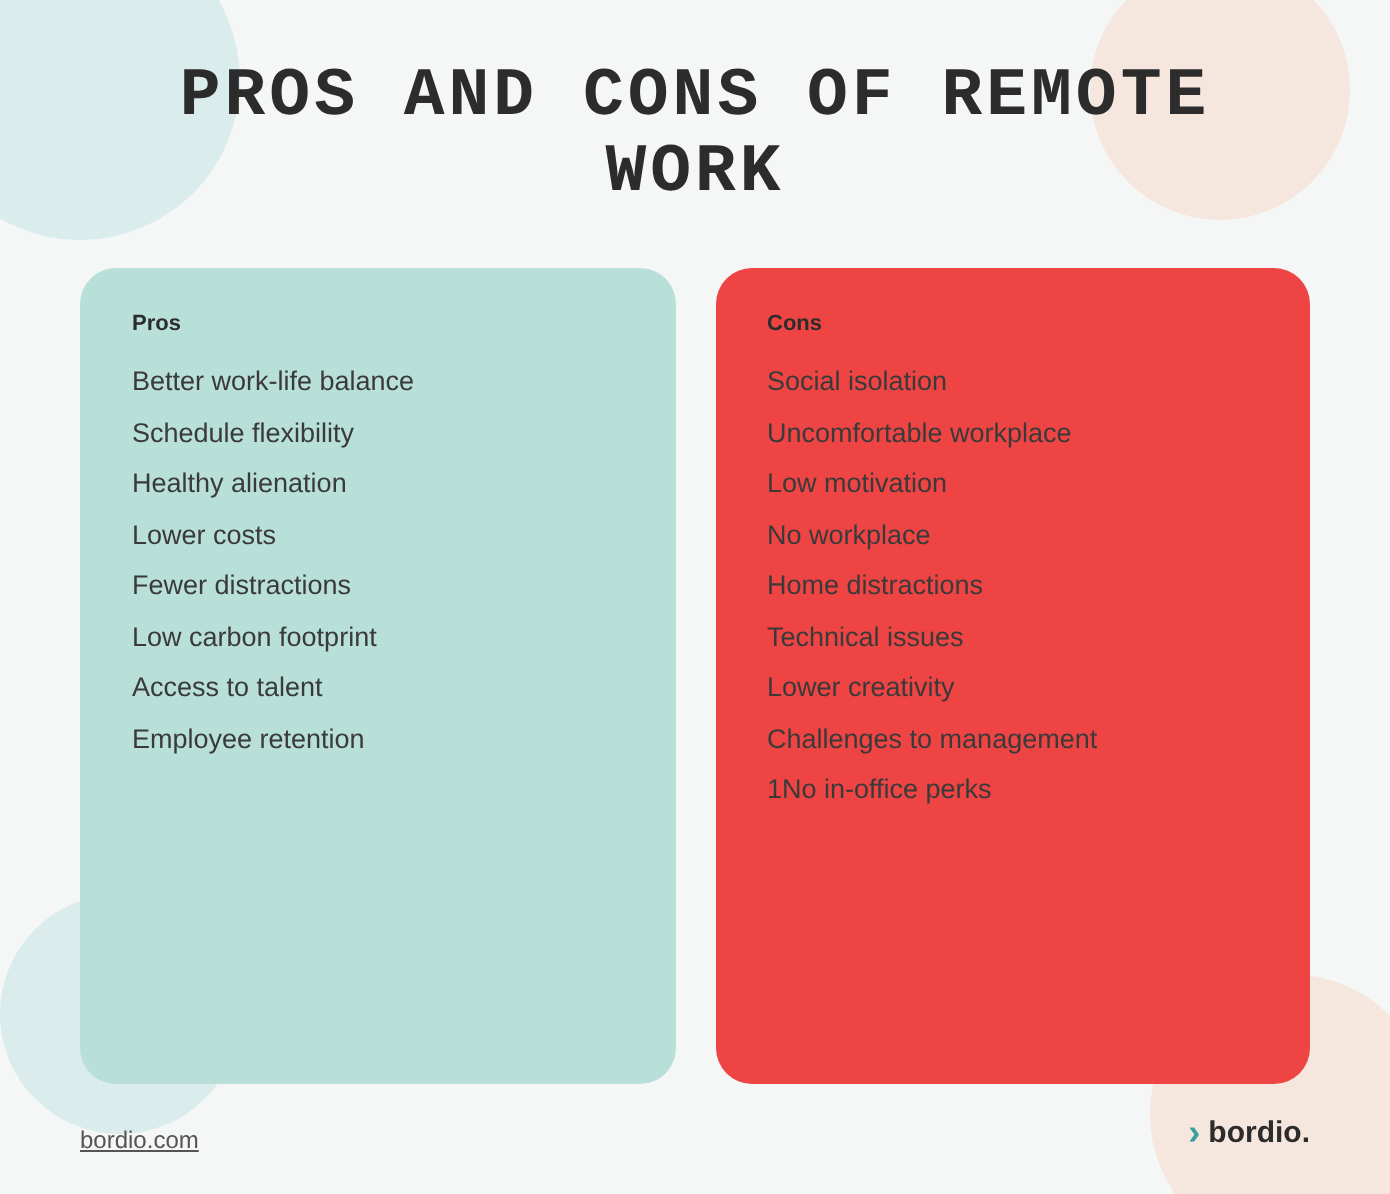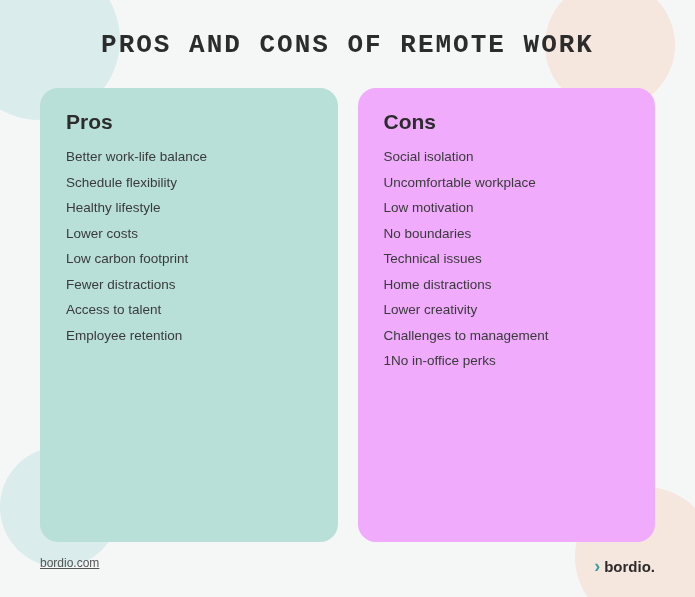--- a/index.html
+++ b/index.html
@@ -46,21 +46,21 @@
       width: 100%;
       height: 100%;
       display: flex;
       flex-direction: column;
       align-items: center;
       padding: 30px 40px 20px 40px;
     }
 
     .title {
       font-family: 'Courier New', Courier, monospace;
-      font-size: 26px;
+      font-size: 34px;
       font-weight: 700;
       letter-spacing: 2px;
       text-transform: uppercase;
       color: #2c2c2c;
       margin-bottom: 28px;
       text-align: center;
     }
 
     .columns {
       display: flex;
@@ -74,47 +74,47 @@
       flex: 1;
       border-radius: 18px;
       padding: 22px 26px;
     }
 
     .card-pros {
       background: #b8e0d8;
     }
 
     .card-cons {
-      background: #f0abfc;
+      background: #ef4444;
     }
 
     .card-header {
       font-weight: 700;
-      font-size: 21px;
+      font-size: 11px;
       color: #2c2c2c;
       margin-bottom: 14px;
     }
 
     .card-list {
       list-style: none;
       display: flex;
       flex-direction: column;
       gap: 8px;
     }
 
     .card-list li {
       font-size: 13.5px;
       color: #3a3a3a;
       line-height: 1.3;
     }
 
     .footer {
       display: flex;
       justify-content: space-between;
-      align-items: flex-start;
+      align-items: flex-end;
       width: 100%;
       margin-top: 14px;
     }
 
     .footer-link {
       font-size: 12px;
       color: #555;
       text-decoration: underline;
     }
 
@@ -145,38 +145,38 @@
 
   <h1 class="title">Pros And Cons of Remote Work</h1>
 
   <div class="columns">
 
     <div class="card card-pros">
       <div class="card-header">Pros</div>
       <ul class="card-list">
         <li>Better work-life balance</li>
         <li>Schedule flexibility</li>
-        <li>Healthy lifestyle</li>
+        <li>Healthy alienation</li>
         <li>Lower costs</li>
+        <li>Fewer distractions</li>
         <li>Low carbon footprint</li>
-        <li>Fewer distractions</li>
         <li>Access to talent</li>
         <li>Employee retention</li>
       </ul>
     </div>
 
     <div class="card card-cons">
       <div class="card-header">Cons</div>
       <ul class="card-list">
         <li>Social isolation</li>
         <li>Uncomfortable workplace</li>
         <li>Low motivation</li>
-        <li>No boundaries</li>
+        <li>No workplace</li>
+        <li>Home distractions</li>
         <li>Technical issues</li>
-        <li>Home distractions</li>
         <li>Lower creativity</li>
         <li>Challenges to management</li>
         <li>1No in-office perks</li>
       </ul>
     </div>
 
   </div>
 
   <div class="footer">
     <a class="footer-link" href="#">bordio.com</a>

